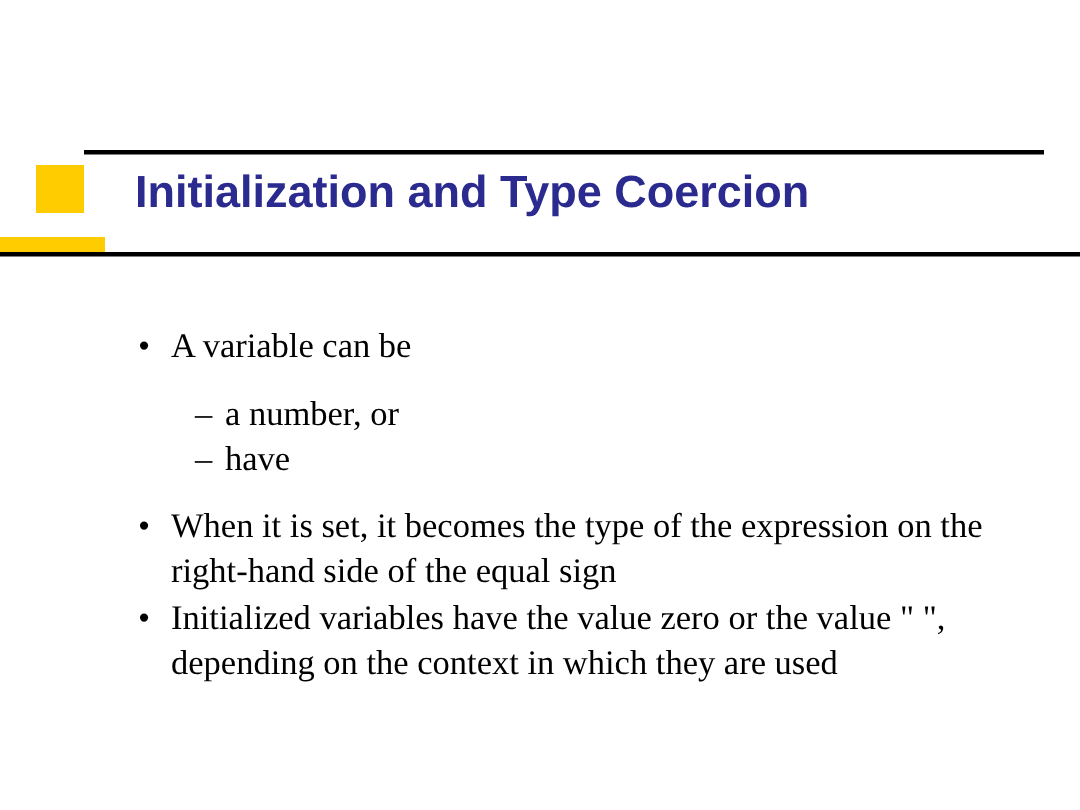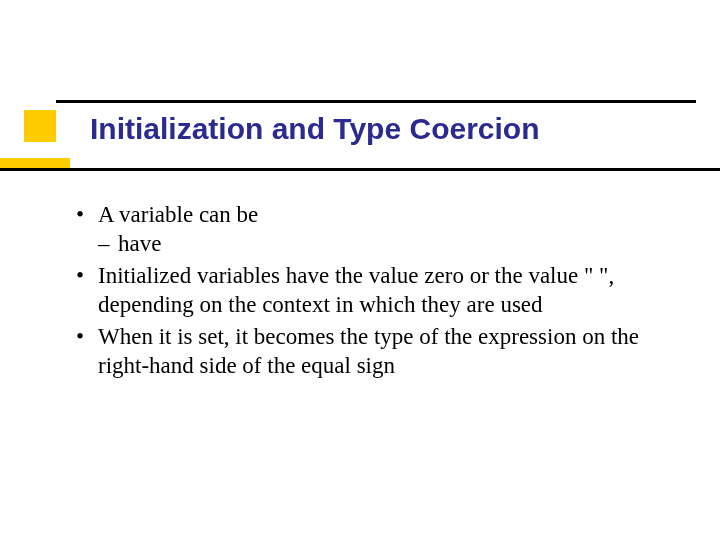--- a/index.html
+++ b/index.html
@@ -63,21 +63,21 @@
   .body {
     position: absolute;
     left: 76px;
     top: 200px;
     width: 600px;
     font-size: 23px;
     line-height: 1.28;
   }
   .body ul {
     list-style: none;
-    margin: 0;
+    margin: 16px;
     padding: 0;
   }
   .body > ul > li {
     position: relative;
     padding-left: 22px;
     margin-bottom: 2px;
   }
   .body > ul > li::before {
     content: "•";
     position: absolute;
@@ -109,20 +109,21 @@
   <div class="accent-strip"></div>
   <div class="rule-bottom"></div>
 
   <div class="title">Initialization and Type Coercion</div>
 
   <div class="body">
     <ul>
       <li>
         <span>A variable can be</span>
         <ul class="sub">
+          <li>a number, or</li>
           <li>have</li>
         </ul>
       </li>
+      <li>When it is set, it becomes the type of the expression on the right-hand side of the equal sign</li>
       <li>Initialized variables have the value zero or the value " ", depending on the context in which they are used</li>
-      <li>When it is set, it becomes the type of the expression on the right-hand side of the equal sign</li>
     </ul>
   </div>
 </div>
 
 </body></html>

